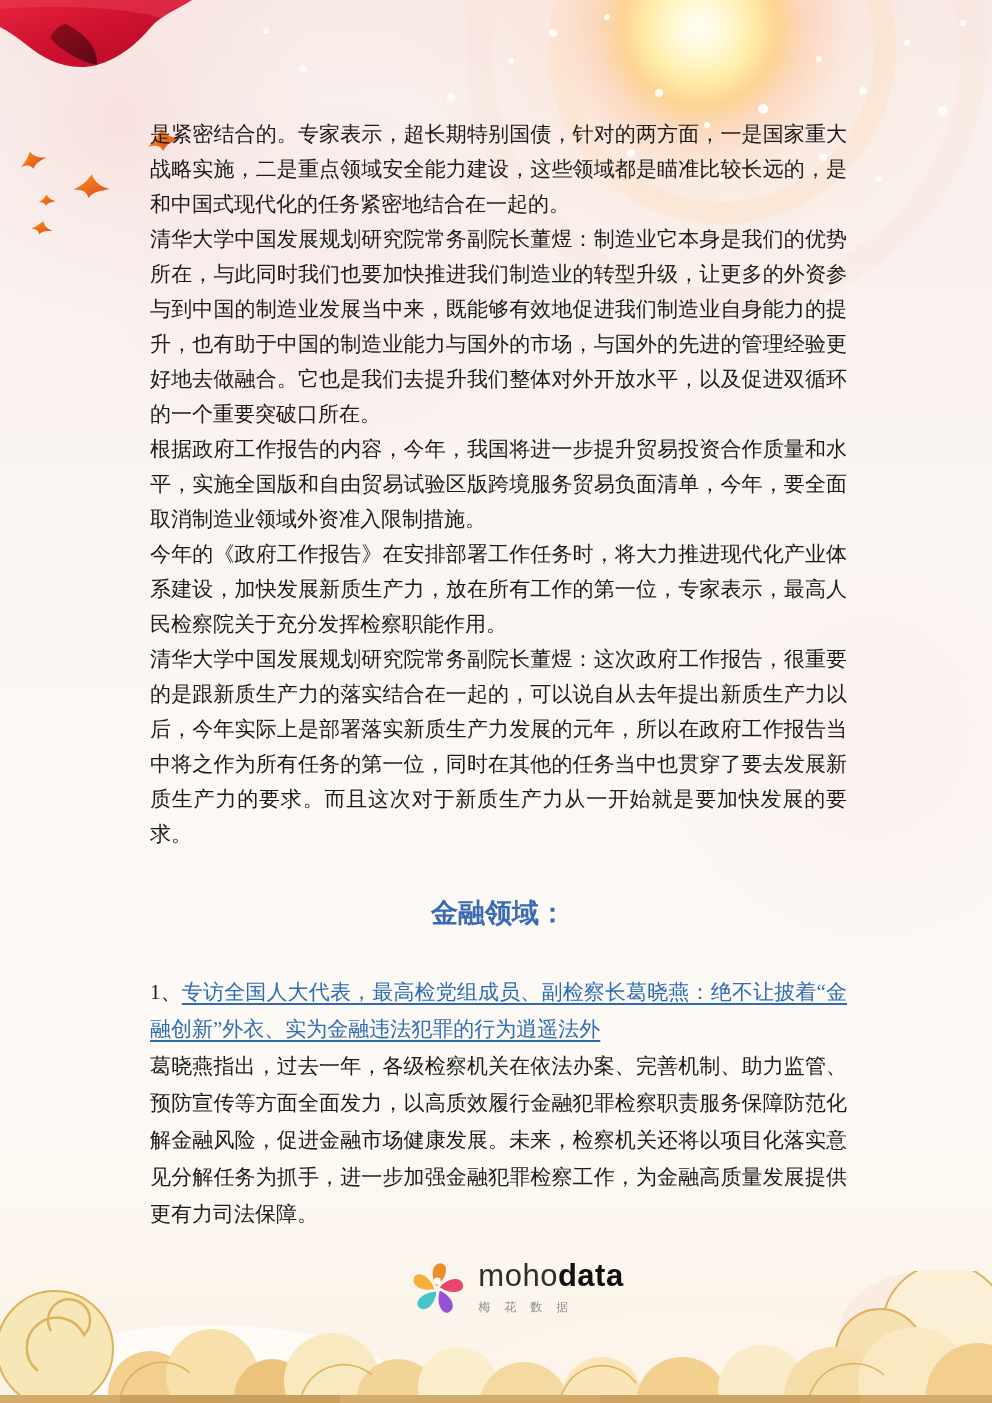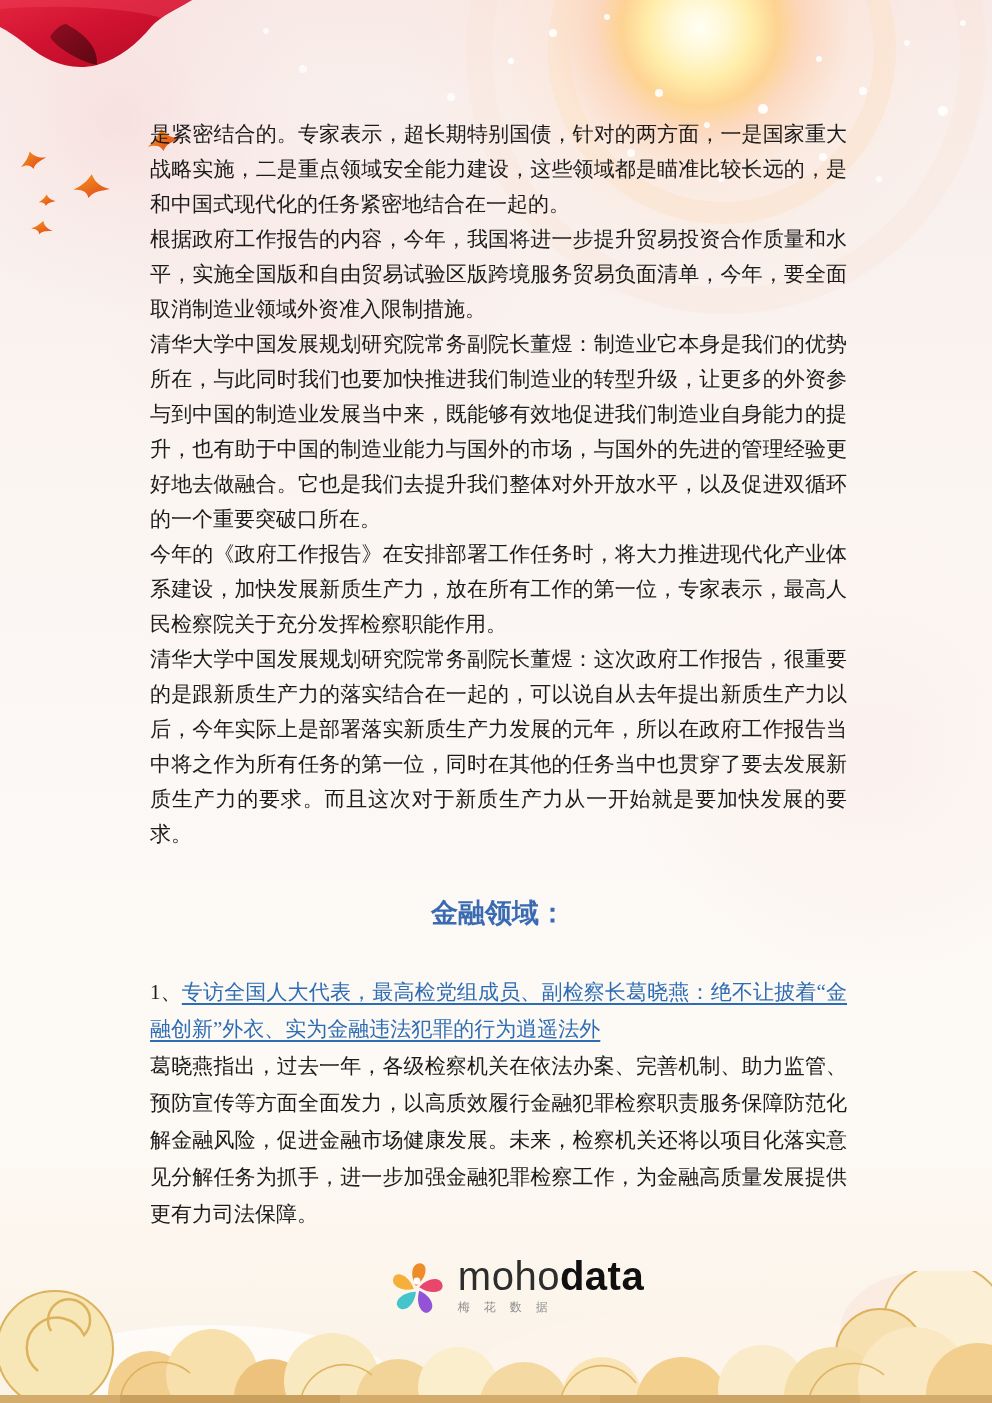--- a/index.html
+++ b/index.html
@@ -38,21 +38,21 @@
   .sec-heading{
     font-family:"DejaVu Sans","Liberation Sans",sans-serif;
     color:#3a6bb2;font-size:27px;font-weight:bold;line-height:30px;
     margin:46px 0 46px;text-align:center;
   }
   .lower p{line-height:37px;}
   .link-para{margin:0 0 2px;}
   .doc-link{color:#2e6db4;text-decoration:underline;text-underline-offset:4px;cursor:pointer;}
   .logo{position:absolute;top:1258px;left:50%;transform:translateX(-50%);
     display:flex;align-items:center;gap:12px;}
-  .logo-name{font-family:"Liberation Sans","DejaVu Sans",sans-serif;font-size:40px;color:#2d2d2d;line-height:32px;letter-spacing:.5px;}
+  .logo-name{font-family:"Liberation Sans","DejaVu Sans",sans-serif;font-size:31px;color:#2d2d2d;line-height:32px;letter-spacing:.5px;}
   .logo-name b{color:#101010;}
   .logo-sub{font-family:Liberation Serif, serif;font-size:12px;color:#8f8f8f;letter-spacing:14px;margin-right:-14px;margin-top:7px;}
   .clouds-svg{position:absolute;left:0;bottom:0;}
 </style>
 </head>
 <body>
 
 <div class="page">
 
   <div class="sun-ring ring-1"></div>
@@ -87,22 +87,22 @@
       <path transform="translate(10,28) scale(1.5) rotate(-12)" d="M8 0 C10 4 14 6 18 6 C13 8 10 8 8 12 C7 9 4 8 0 9 C4 6 6 4 8 0 Z"></path>
       <path transform="translate(68,46) scale(2.0) rotate(8)" d="M8 0 C10 4 14 6 18 6 C13 8 10 8 8 12 C7 9 4 8 0 9 C4 6 6 4 8 0 Z"></path>
       <path transform="translate(31,68) scale(0.95) rotate(4)" d="M8 0 C10 4 14 6 18 6 C13 8 10 8 8 12 C7 9 4 8 0 9 C4 6 6 4 8 0 Z"></path>
       <path transform="translate(26,92) scale(1.2) rotate(16)" d="M8 0 C10 4 14 6 18 6 C13 8 10 8 8 12 C7 9 4 8 0 9 C4 6 6 4 8 0 Z"></path>
       <path transform="translate(138,4) scale(1.9) rotate(-6)" d="M8 0 C10 4 14 6 18 6 C13 8 10 8 8 12 C7 9 4 8 0 9 C4 6 6 4 8 0 Z"></path>
     </g>
   </svg>
 
   <div class="content">
     <p>是紧密结合的。专家表示，超长期特别国债，针对的两方面，一是国家重大战略实施，二是重点领域安全能力建设，这些领域都是瞄准比较长远的，是和中国式现代化的任务紧密地结合在一起的。</p>
+    <p>清华大学中国发展规划研究院常务副院长董煜：制造业它本身是我们的优势所在，与此同时我们也要加快推进我们制造业的转型升级，让更多的外资参与到中国的制造业发展当中来，既能够有效地促进我们制造业自身能力的提升，也有助于中国的制造业能力与国外的市场，与国外的先进的管理经验更好地去做融合。它也是我们去提升我们整体对外开放水平，以及促进双循环的一个重要突破口所在。</p>
     <p>根据政府工作报告的内容，今年，我国将进一步提升贸易投资合作质量和水平，实施全国版和自由贸易试验区版跨境服务贸易负面清单，今年，要全面取消制造业领域外资准入限制措施。</p>
-    <p>清华大学中国发展规划研究院常务副院长董煜：制造业它本身是我们的优势所在，与此同时我们也要加快推进我们制造业的转型升级，让更多的外资参与到中国的制造业发展当中来，既能够有效地促进我们制造业自身能力的提升，也有助于中国的制造业能力与国外的市场，与国外的先进的管理经验更好地去做融合。它也是我们去提升我们整体对外开放水平，以及促进双循环的一个重要突破口所在。</p>
     <p>今年的《政府工作报告》在安排部署工作任务时，将大力推进现代化产业体系建设，加快发展新质生产力，放在所有工作的第一位，专家表示，最高人民检察院关于充分发挥检察职能作用。</p>
     <p>清华大学中国发展规划研究院常务副院长董煜：这次政府工作报告，很重要的是跟新质生产力的落实结合在一起的，可以说自从去年提出新质生产力以后，今年实际上是部署落实新质生产力发展的元年，所以在政府工作报告当中将之作为所有任务的第一位，同时在其他的任务当中也贯穿了要去发展新质生产力的要求。而且这次对于新质生产力从一开始就是要加快发展的要求。</p>
 
     <h2 class="sec-heading">金融领域：</h2>
 
     <div class="lower">
       <p class="link-para"><span>1、</span><a class="doc-link">专访全国人大代表，最高检党组成员、副检察长葛晓燕：绝不让披着“金融创新”外衣、实为金融违法犯罪的行为逍遥法外</a></p>
       <p>葛晓燕指出，过去一年，各级检察机关在依法办案、完善机制、助力监管、预防宣传等方面全面发力，以高质效履行金融犯罪检察职责服务保障防范化解金融风险，促进金融市场健康发展。未来，检察机关还将以项目化落实意见分解任务为抓手，进一步加强金融犯罪检察工作，为金融高质量发展提供更有力司法保障。</p>
     </div>
   </div>

